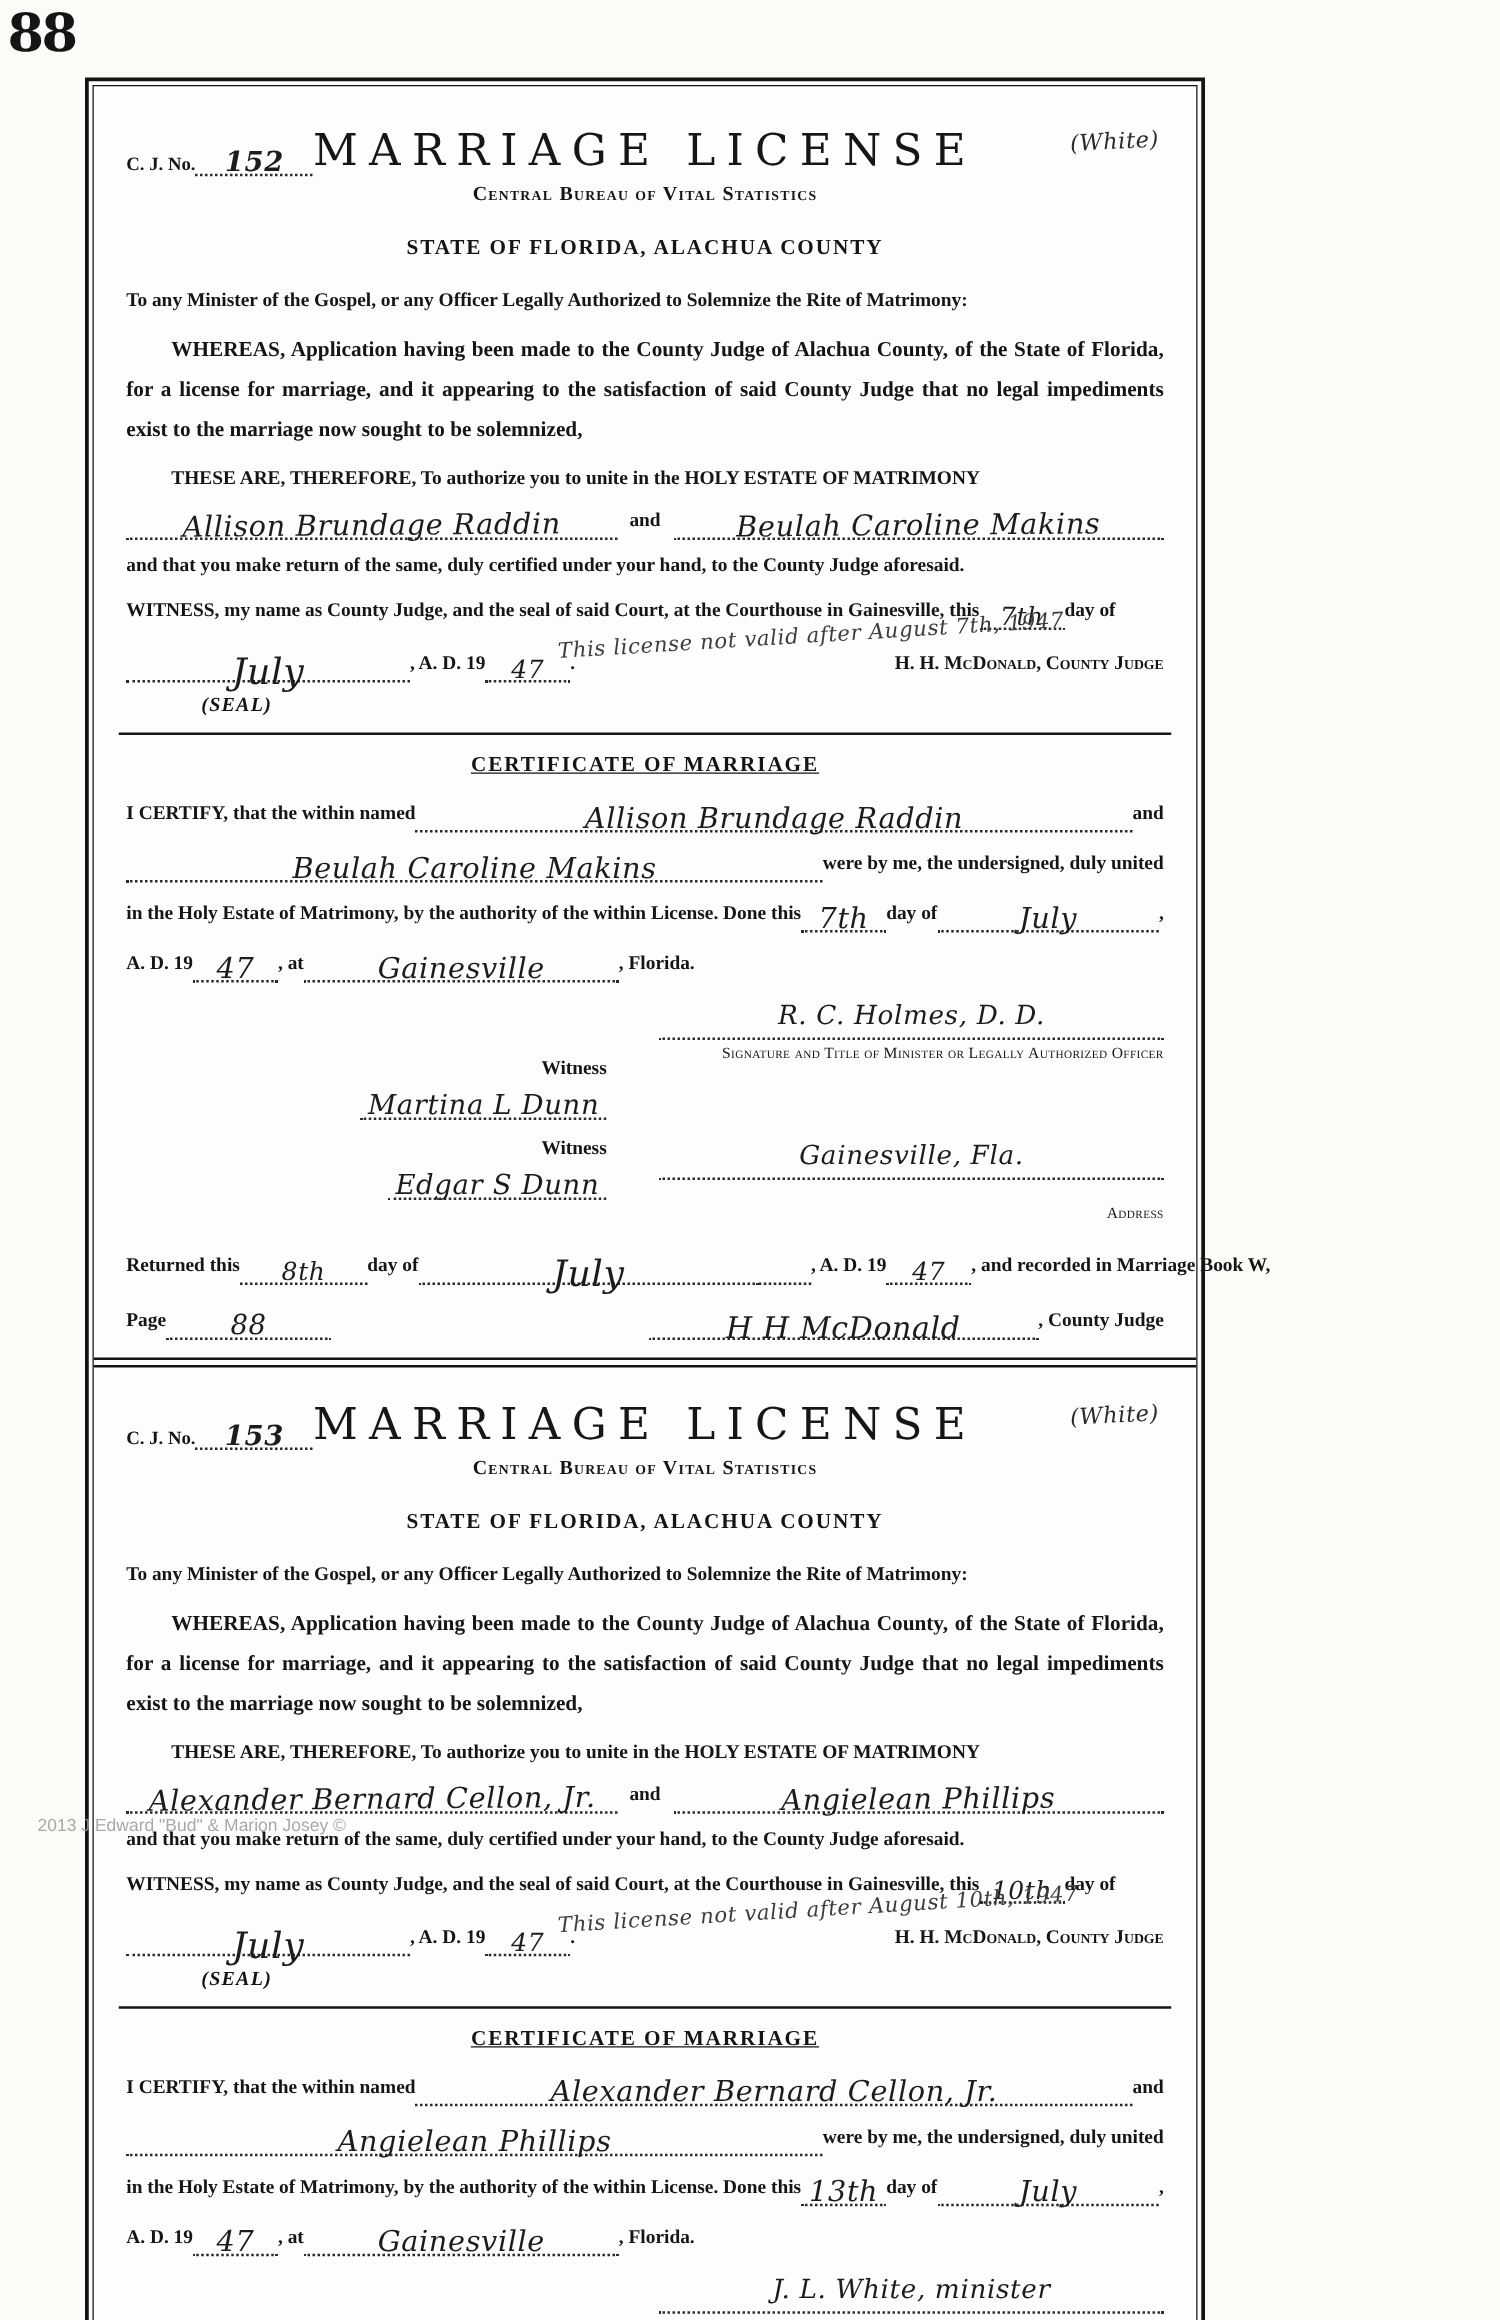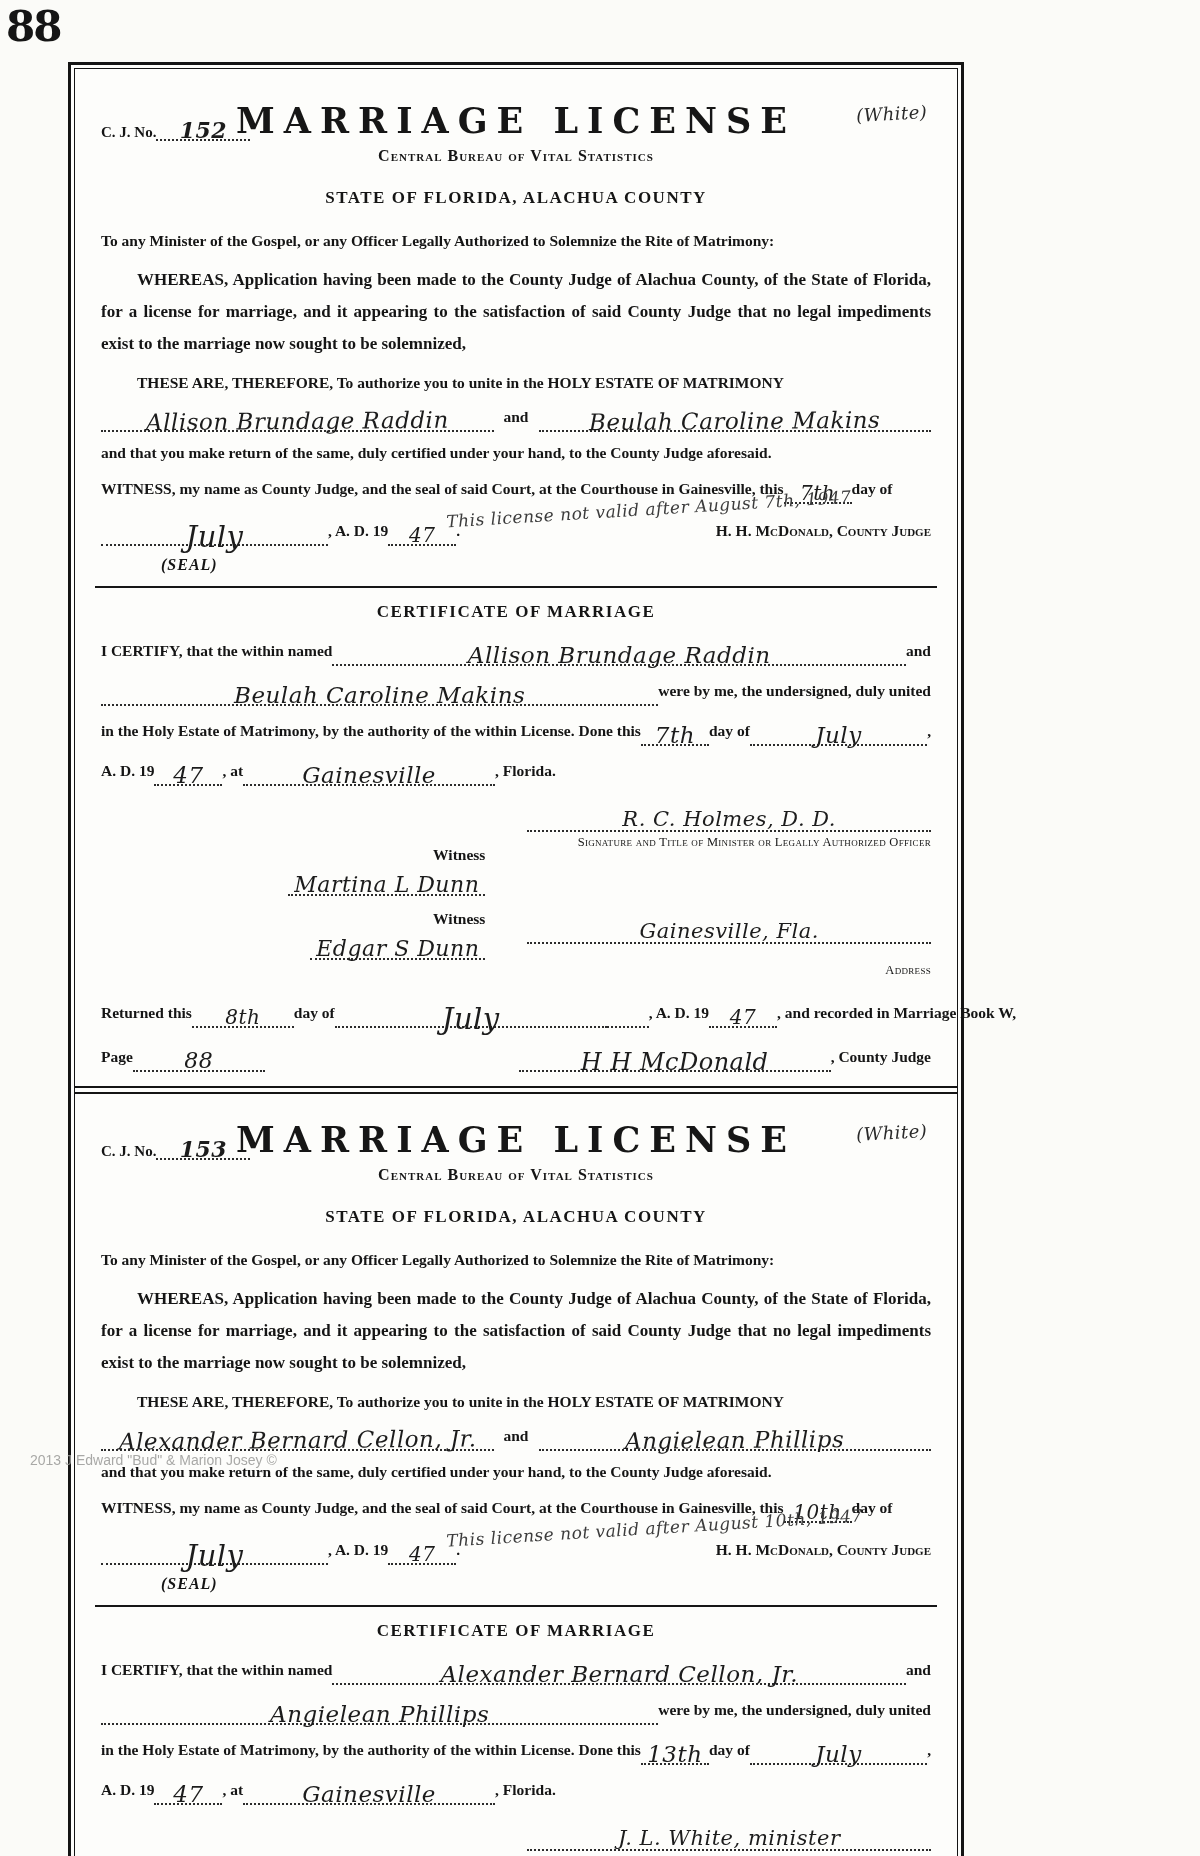--- a/index.html
+++ b/index.html
@@ -29,21 +29,21 @@
   }
   section.license{position:relative;}
   .white-note{position:absolute;top:2px;right:4px;font-size:18px;transform:rotate(-3deg);color:#2a2a2a;}
   .hdr{position:relative;text-align:center;margin-top:26px;}
   .cj-row{
     position:absolute;left:0;top:16px;display:flex;align-items:flex-end;
     font-size:15px;
   }
   .cj-fill{display:flex;align-items:flex-end;justify-content:center;border-bottom:2px dotted #2b2b2b;min-width:86px;padding:0 4px;}
   .cj-fill .hw{font-size:22px;margin-bottom:-4px;}
-  .title{font-family:"DejaVu Serif",serif;font-weight:bold;font-size:35px;letter-spacing:9px;margin:0;line-height:40px;}
+  .title{font-family:"DejaVu Serif",serif;font-weight:normal;font-size:35px;letter-spacing:9px;margin:0;line-height:40px;}
   .subtitle{font-variant:small-caps;font-weight:bold;font-size:16px;margin-top:6px;letter-spacing:1px;}
   .stateline{font-weight:bold;font-size:17px;margin-top:23px;letter-spacing:1.5px;}
   .salutation{font-size:15.5px;margin:24px 0 0 0;}
   .para{font-size:17px;line-height:32px;text-align:justify;margin:14px 0 0 0;text-indent:36px;}
   .authz{font-size:15.5px;margin:14px 0 0 0;text-indent:36px;}
   .row{display:flex;align-items:flex-end;font-size:15.5px;line-height:30px;margin-top:6px;}
   .row .printed{white-space:nowrap;}
   .fill{
     display:flex;align-items:flex-end;justify-content:center;
     border-bottom:2px dotted #2b2b2b;flex:1;padding:0 6px;min-width:30px;
@@ -57,25 +57,25 @@
   .dateline{position:relative;margin-top:12px;}
   .dateline .fill.month{flex:0 0 215px;}
   .dateline .fill.month .hw{font-size:29px;margin-bottom:-8px;}
   .annotation{
     position:absolute;left:345px;top:-22px;transform:rotate(-3.5deg);
     font-size:17px;color:#3c3c3c;
   }
   .judge-print{font-variant:small-caps;margin-left:auto;padding-left:30px;white-space:nowrap;}
   .seal{font-size:16px;margin:10px 0 0 60px;letter-spacing:1px;font-style:italic;}
   .rule{border-top:2px solid #161616;margin:12px -6px 0 -6px;}
-  .cert-title{text-align:center;font-size:17px;letter-spacing:1.5px;margin-top:14px;}
+  .cert-title{text-align:center;font-size:17px;letter-spacing:1.5px;margin-top:14px;text-decoration:underline;}
   .cert-row{margin-top:10px;}
   .cert-row .fill .hw{font-size:23px;}
   .wit-grid{display:grid;grid-template-columns:1fr 1.05fr;column-gap:42px;margin-top:14px;}
-  .sig-fill{display:flex;align-items:center;justify-content:center;border-bottom:2px dotted #2b2b2b;height:30px;position:relative;}
+  .sig-fill{display:flex;align-items:flex-start;justify-content:center;border-bottom:2px dotted #2b2b2b;height:30px;position:relative;}
   .sig-fill .hw{font-size:21px;margin-bottom:-7px;}
   .caption{font-variant:small-caps;font-weight:normal;font-size:12.5px;text-align:right;margin-top:3px;letter-spacing:0.3px;}
   .wit-row{display:flex;align-items:flex-end;font-size:15.5px;line-height:30px;margin-top:8px;flex-direction:column;}
   .addr2{position:absolute;right:-6px;bottom:-22px;font-size:19px;}
   .ret-row{margin-top:20px;}
   .ret-row .fill.month{flex:0 0 260px;}
   .ret-row .fill.month .hw{font-size:29px;margin-bottom:-8px;}
   .page-row{margin-top:14px;display:flex;align-items:flex-end;font-size:15.5px;line-height:30px;}
   .page-row .fill.pg{flex:0 0 120px;}
   .page-row .spacer{flex:1;}

